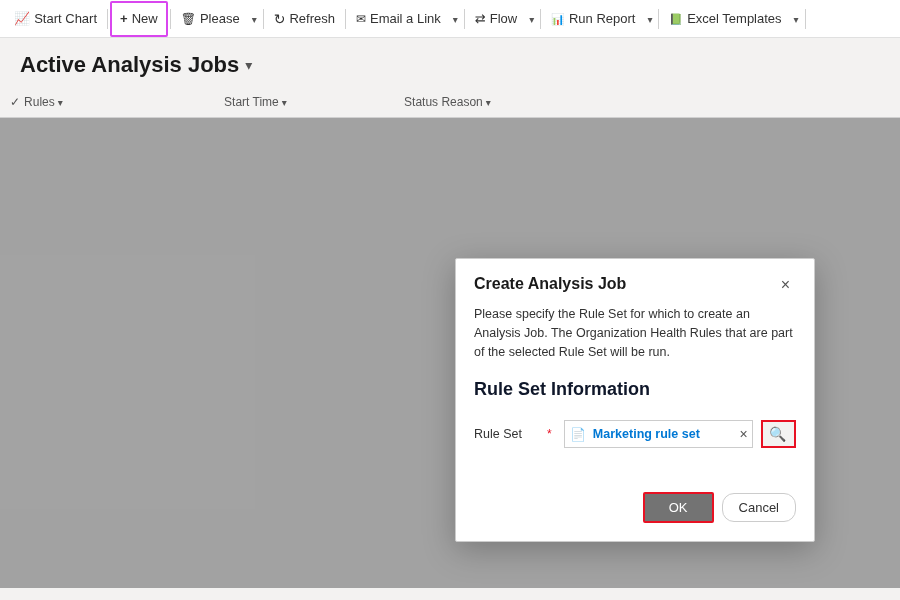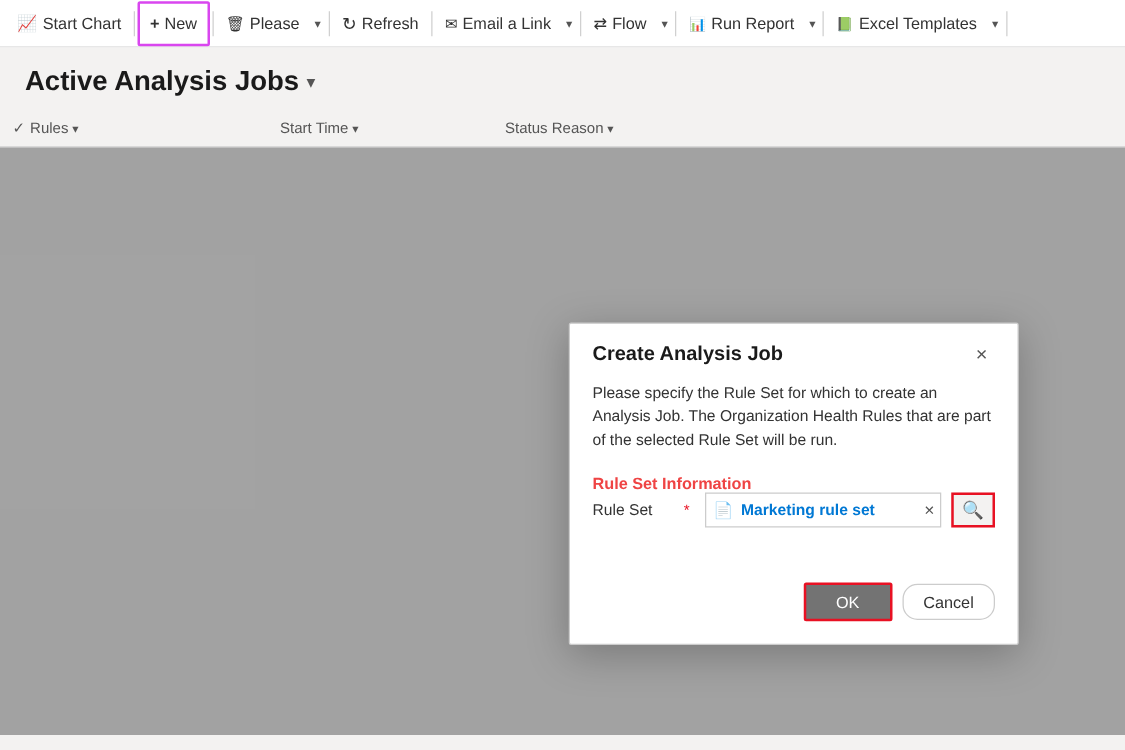--- a/index.html
+++ b/index.html
@@ -159,24 +159,24 @@
     .dialog-body {
       padding: 0 18px 16px 18px;
     }
     .dialog-description {
       font-size: 12.5px;
       color: #333;
       line-height: 1.5;
       margin-bottom: 18px;
     }
     .dialog-section-title {
-      font-size: 13px;
+      font-size: 18px;
       font-weight: 600;
-      color: #ef4444;
-      margin-bottom: 0;
+      color: #0f172a;
+      margin-bottom: 20px;
     }
     .dialog-field {
       display: flex;
       align-items: center;
       gap: 8px;
       margin-bottom: 12px;
     }
     .field-label {
       font-size: 12.5px;
       color: #333;

